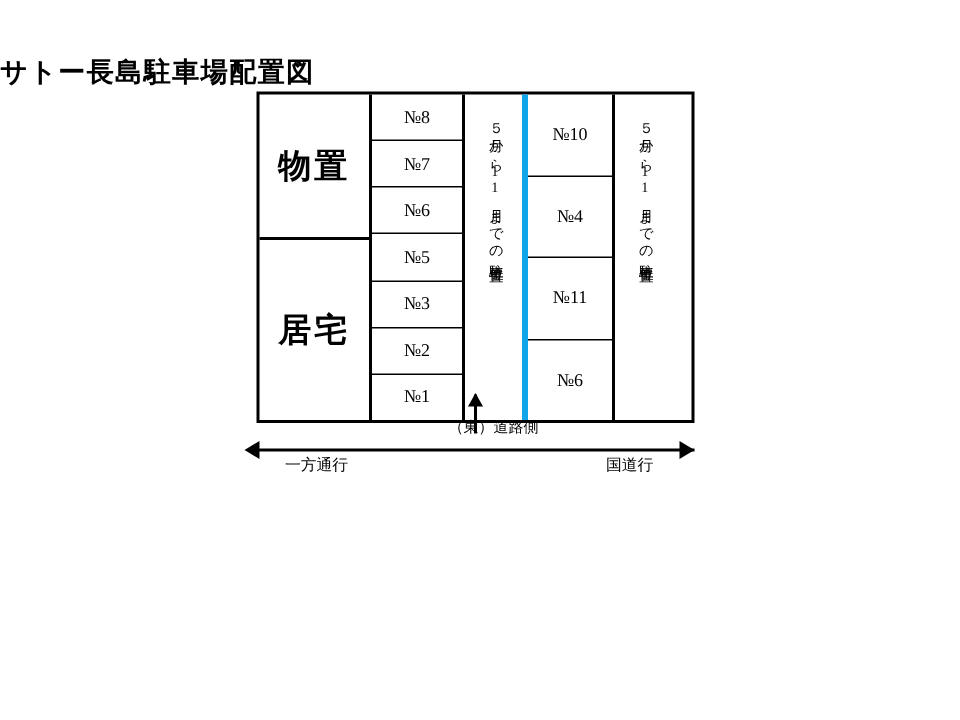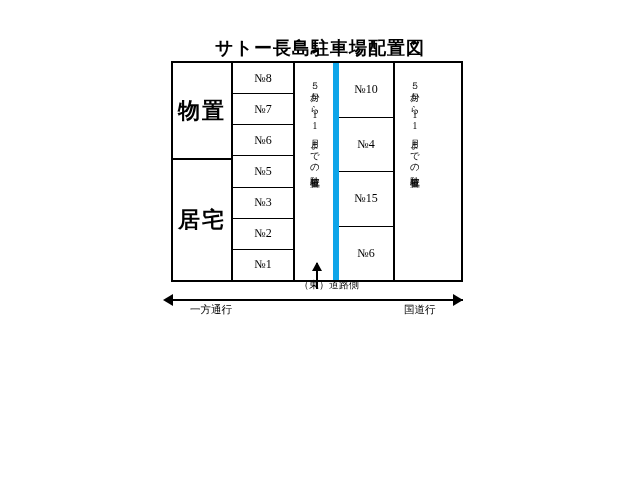--- a/index.html
+++ b/index.html
@@ -17,39 +17,39 @@
   #canvas {
     position: relative;
     width: 640px;
     height: 480px;
   }
   #title {
     position: absolute;
     top: 36px;
     left: 0;
     width: 640px;
-    text-align: center;
+    text-align: left;
     font-size: 18px;
     font-weight: bold;
     letter-spacing: 1px;
     font-family: "Liberation Serif", serif;
   }
   #diagram {
     position: absolute;
     left: 171px;
     top: 61px;
     width: 292px;
     height: 221px;
     border: 2px solid #000;
     box-sizing: border-box;
     display: flex;
   }
   
   .col-left {
-    width: 60px;
+    width: 75px;
     box-sizing: border-box;
     border-right: 2px solid #000;
     display: flex;
     flex-direction: column;
   }
   .bigcell {
     flex: 1 1 0;
     display: flex;
     align-items: center;
     justify-content: center;
@@ -71,21 +71,21 @@
   .col-stalls {
     width: 62px;
     box-sizing: border-box;
     display: flex;
     flex-direction: column;
   }
   .col-stalls.left {
     border-right: 2px solid #000;
   }
   .col-stalls.right {
-    border-left: 6px solid #0ea5e9;
+    border-left: 4px solid #0ea5e9;
     border-right: 2px solid #000;
   }
   .stall {
     flex: 1 1 0;
     display: flex;
     align-items: center;
     justify-content: center;
     border-bottom: 1px solid #000;
     box-sizing: border-box;
     font-size: 12px;
@@ -214,21 +214,21 @@
       <div class="stall">№1</div>
     </div>
 
     <div class="col-note">
       <span class="note-text">５月から11月までの駐車位置</span>
     </div>
 
     <div class="col-stalls right">
       <div class="stall">№10</div>
       <div class="stall">№4</div>
-      <div class="stall">№15</div>
+      <div class="stall">№11</div>
       <div class="stall">№6</div>
     </div>
 
     <div class="col-note">
       <span class="note-text">５月から11月までの駐車位置</span>
     </div>
 
   </div>
 
   <div id="entry-arrow"></div>

